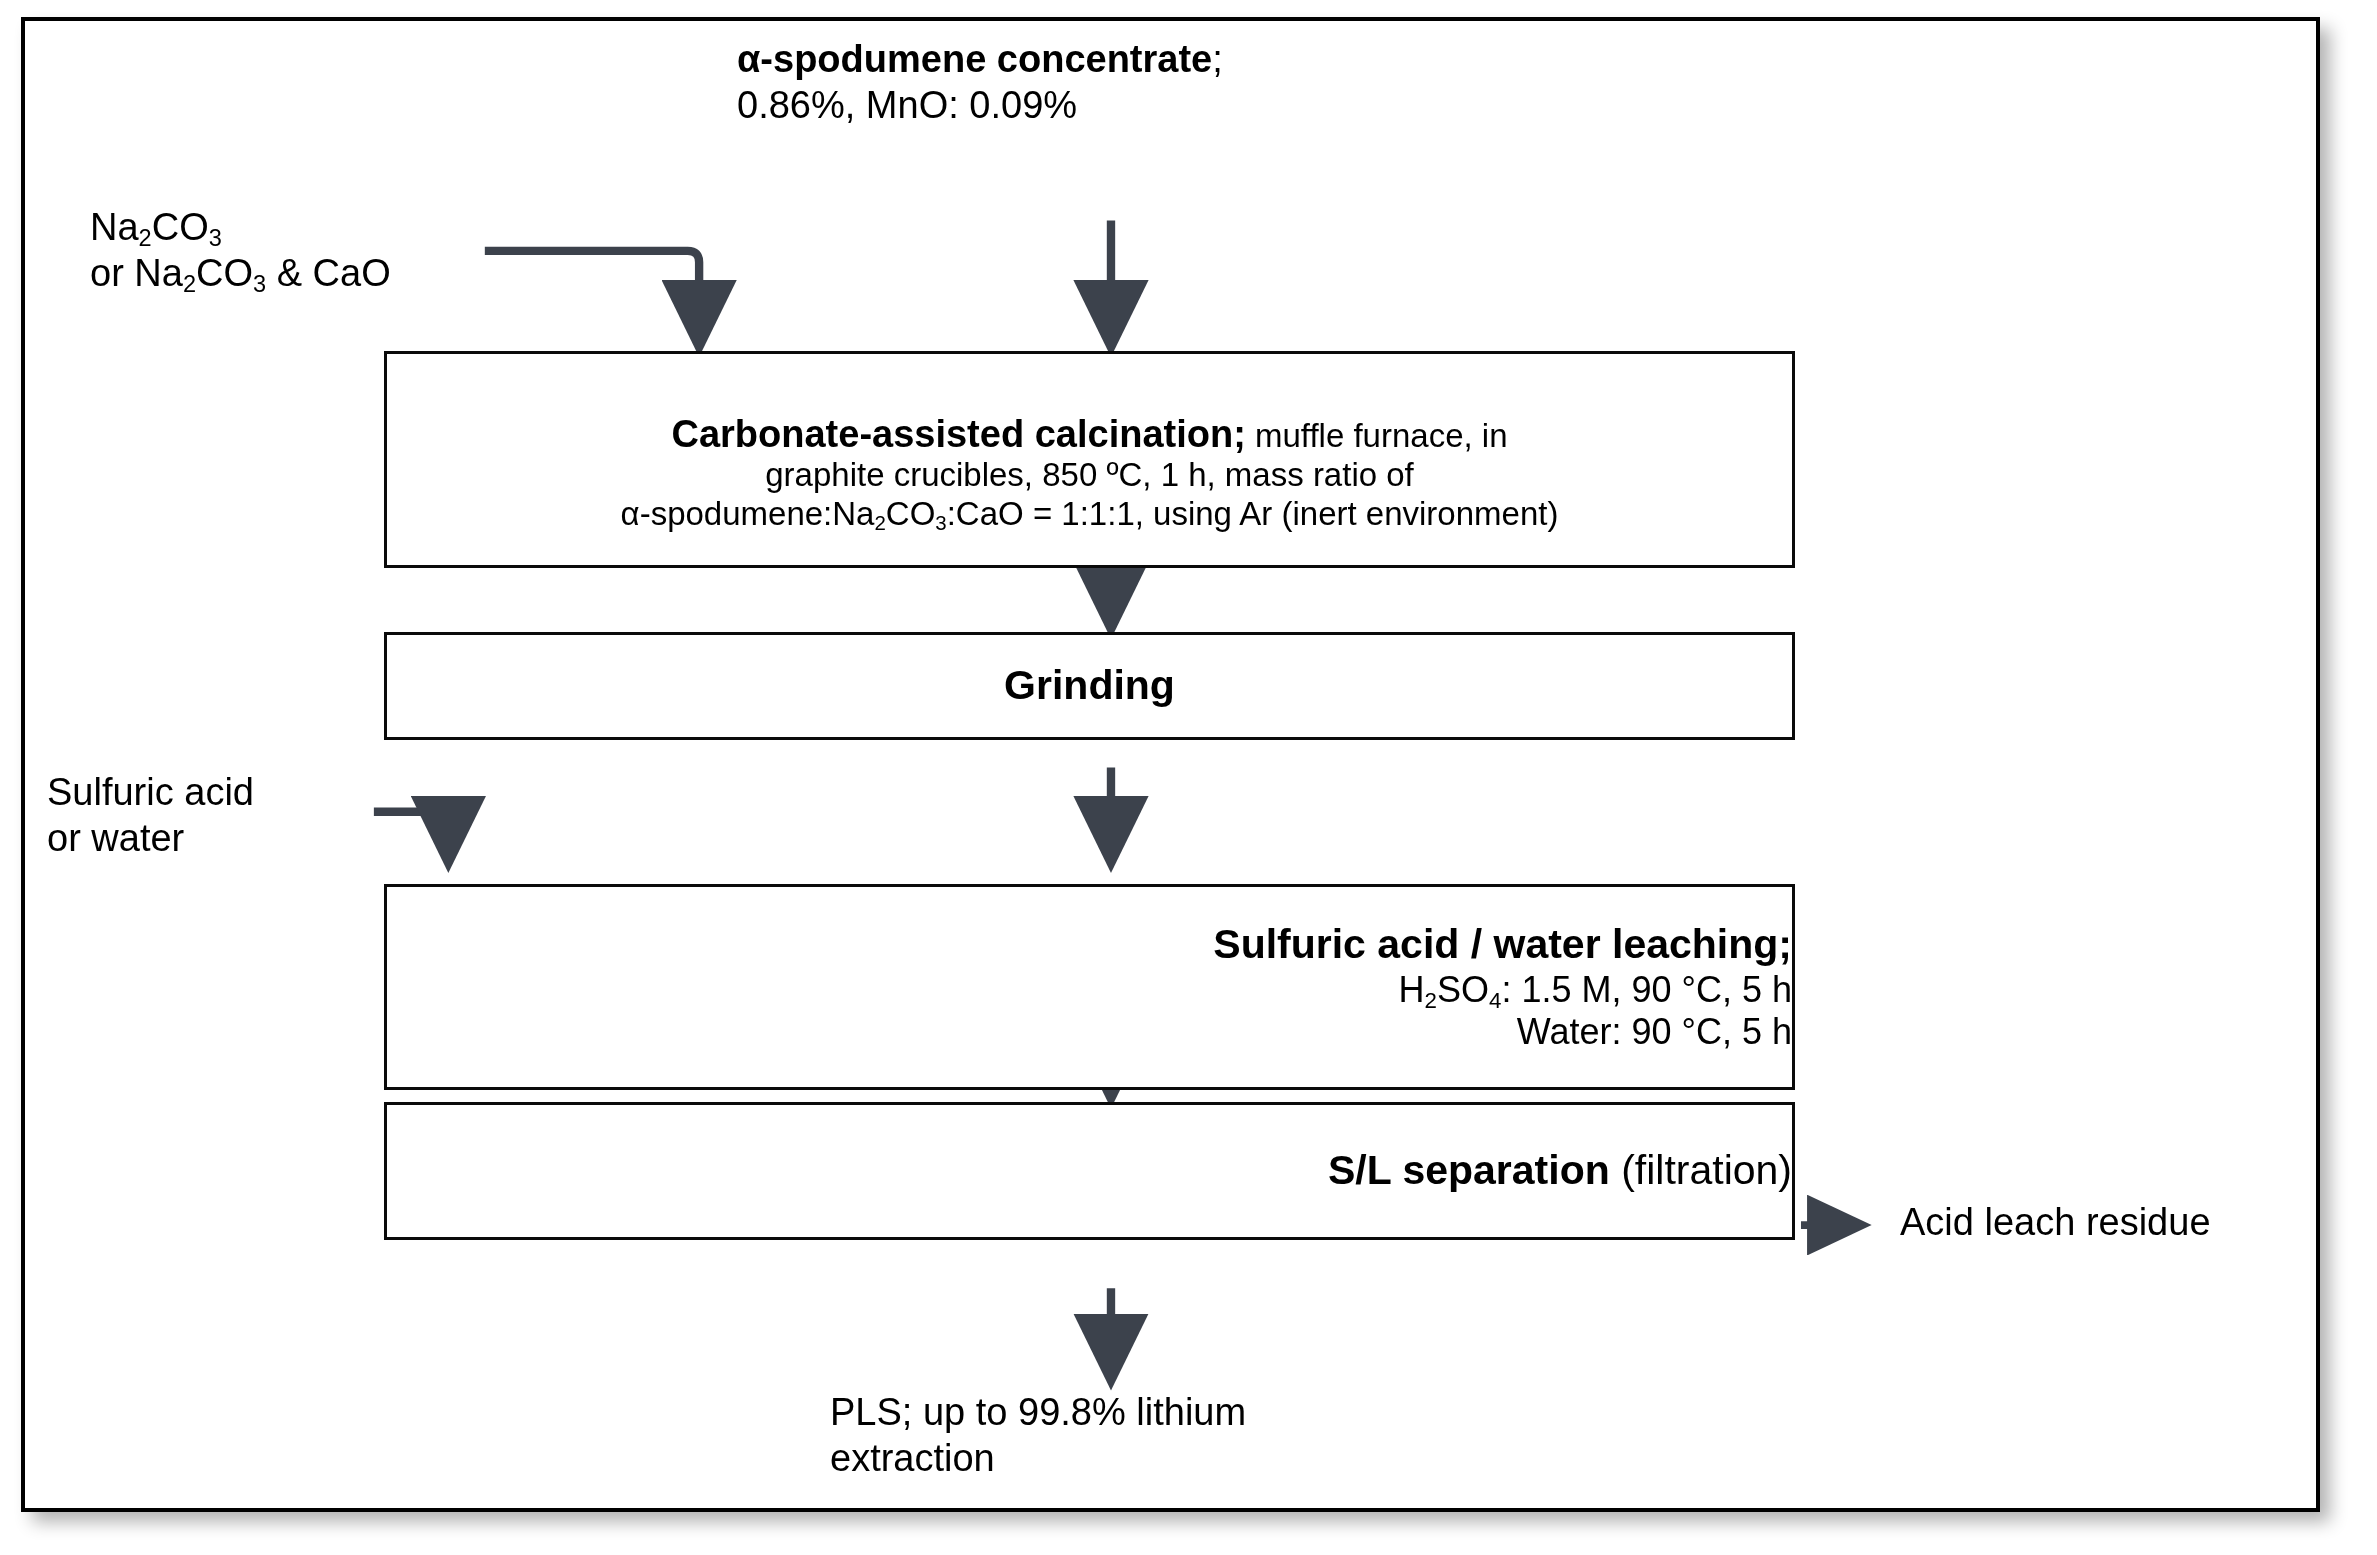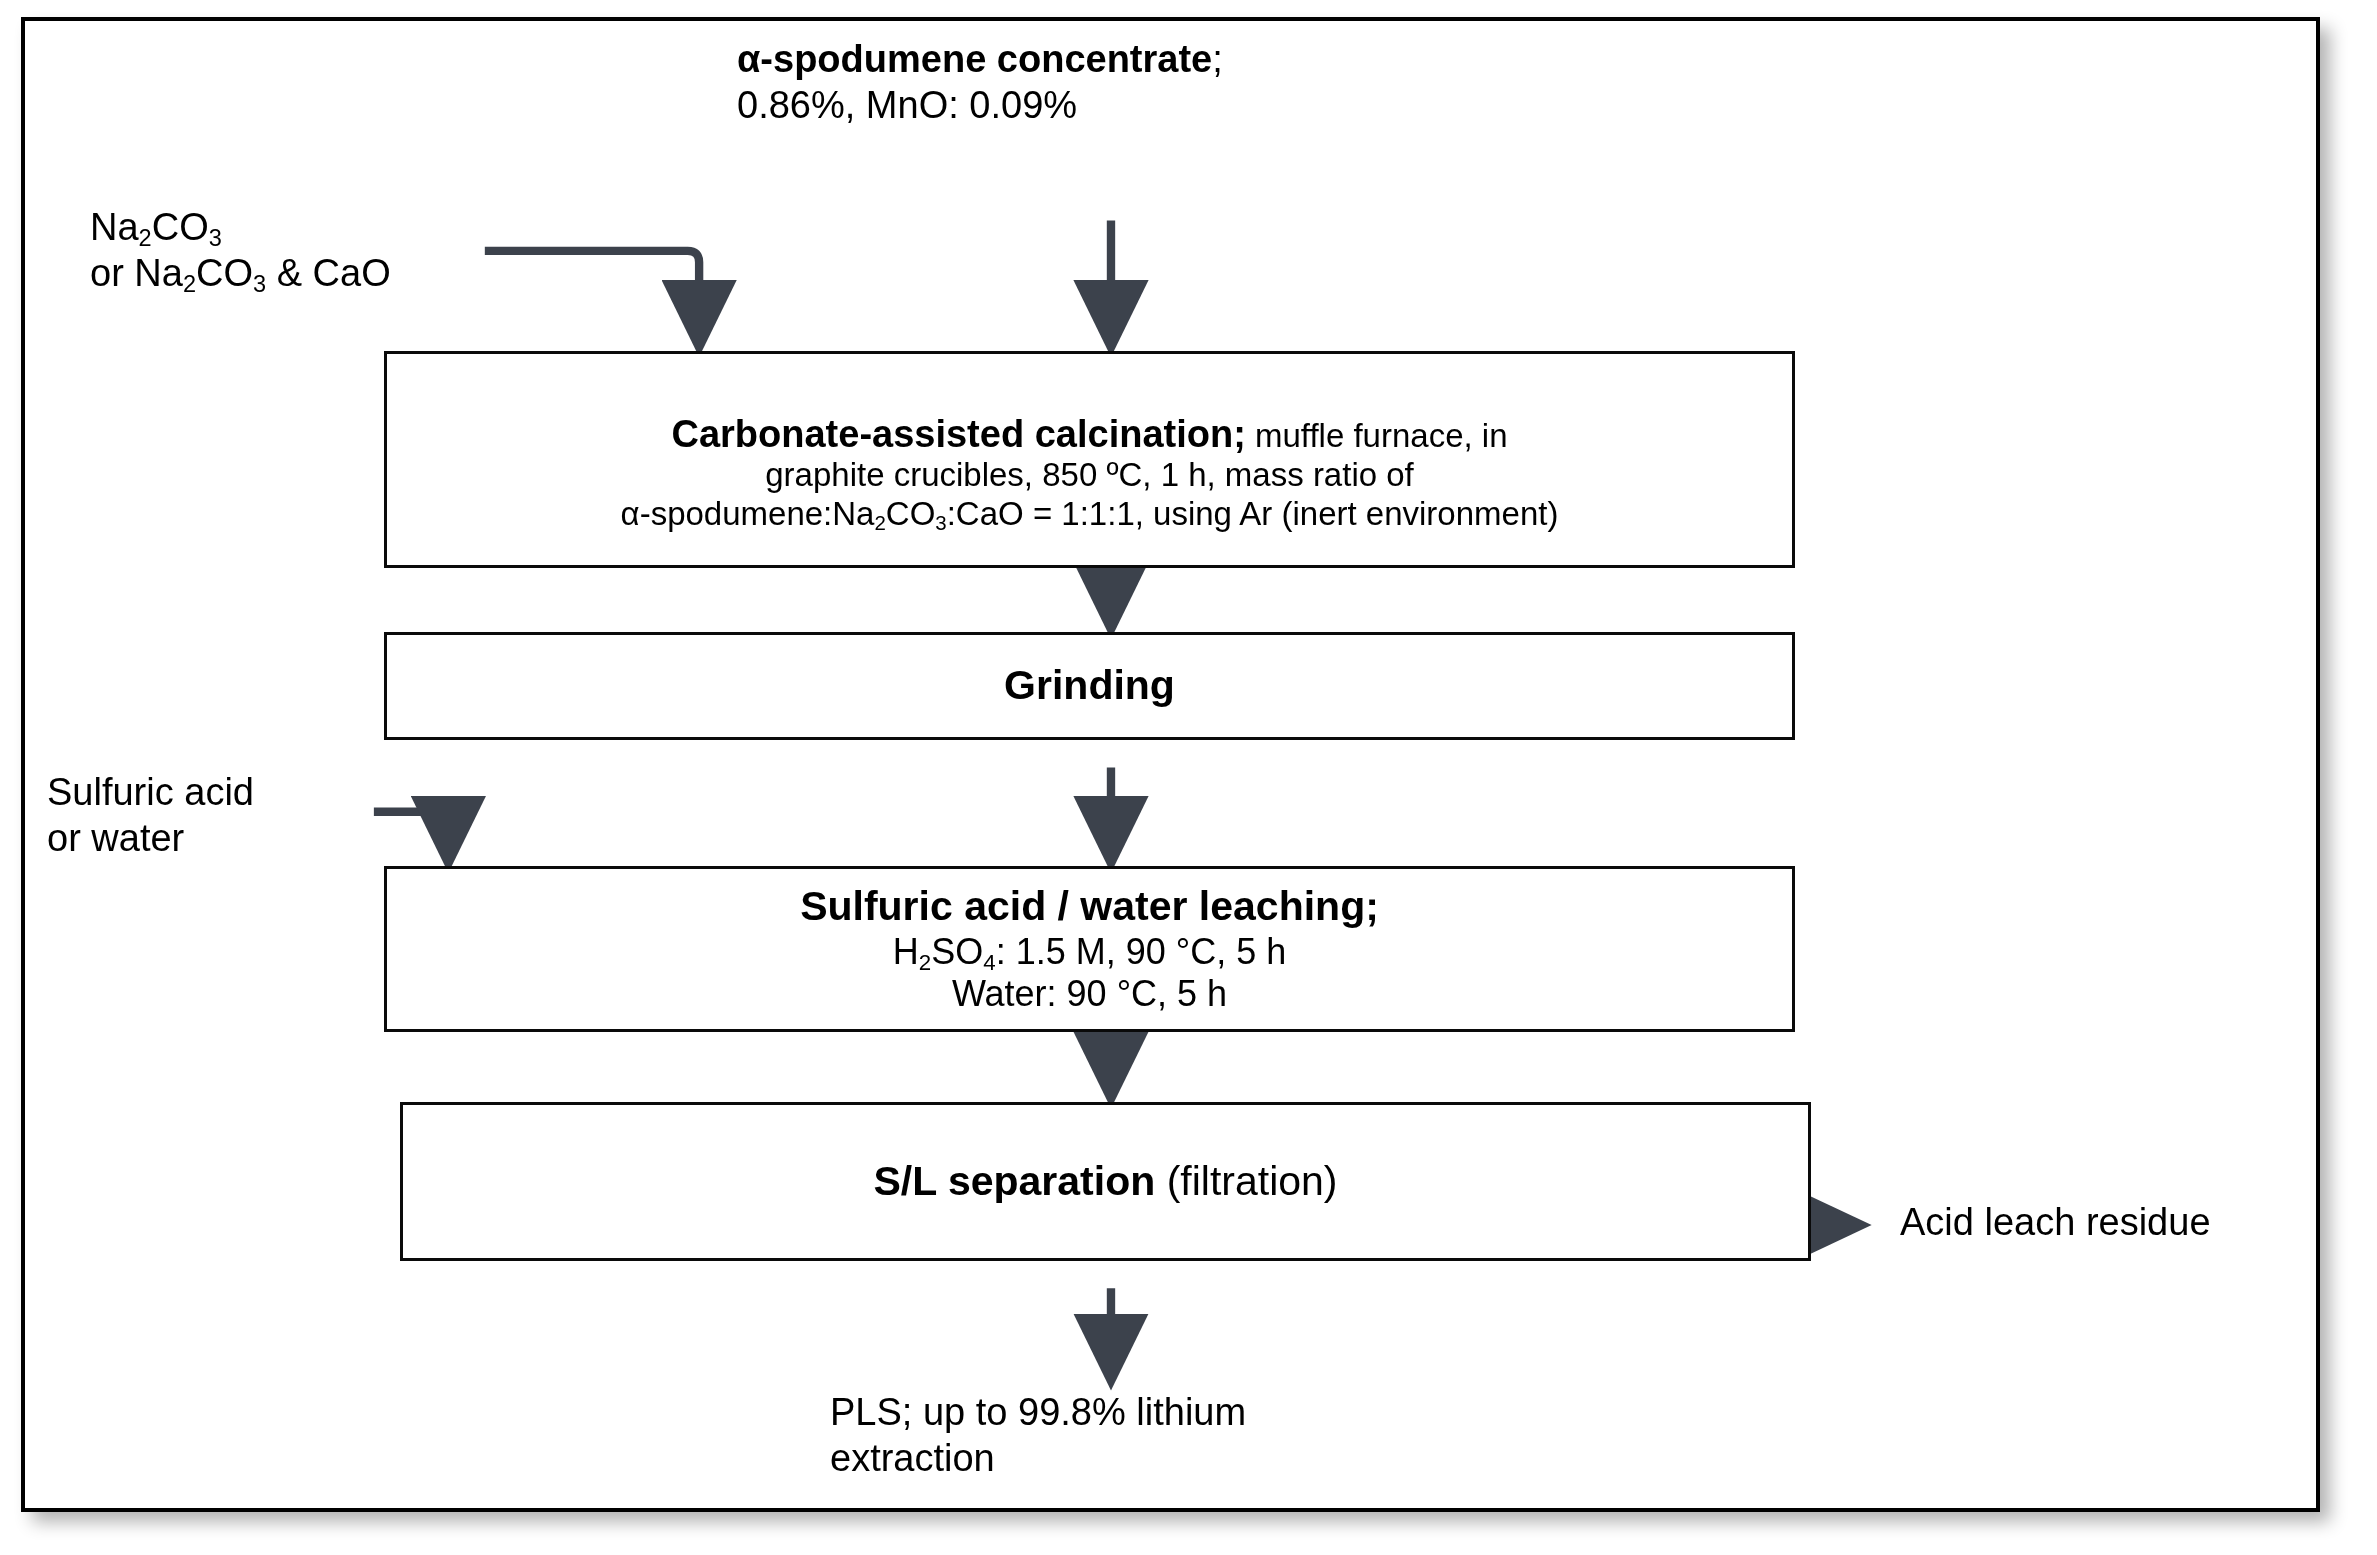--- a/index.html
+++ b/index.html
@@ -136,29 +136,29 @@
     <span class="ln t-44">graphite crucibles, 850 ºC, 1 h, mass ratio of</span>
     <span class="ln t-44">
       <span>α-spodumene:Na</span><sub>2</sub><span>CO</span><sub>3</sub><span>:CaO = 1:1:1, using Ar (inert environment)</span>
     </span>
   </div>
 
   <div class="proc-box" style="left:384px;top:632px;width:1411px;height:108px;">
     <span class="ln t-54 f-title">Grinding</span>
   </div>
 
-  <div class="proc-box" style="left:384px;top:866px;width:1411px;height:166px;">
+  <div class="proc-box" style="left:384px;top:884px;width:1411px;height:206px;align-items:flex-end;">
     <span class="ln t-54 f-title">Sulfuric acid / water leaching;</span>
     <span class="ln t-48">
       <span>H</span><sub>2</sub><span>SO</span><sub>4</sub><span>: 1.5 M, 90 °C, 5 h</span>
     </span>
     <span class="ln t-48">Water: 90 °C, 5 h</span>
   </div>
 
-  <div class="proc-box" style="left:400px;top:1102px;width:1411px;height:159px;">
+  <div class="proc-box" style="left:384px;top:1102px;width:1411px;height:138px;align-items:flex-end;">
     <span class="ln t-54">
       <b class="f-title">S/L separation</b><span> (filtration)</span>
     </span>
   </div>
 
   <div class="label" style="left:1900px;top:1199px;font-size:38px;">Acid leach residue</div>
 
   <div class="label" style="left:830px;top:1389px;font-size:38px;">
     <div class="ln">PLS; up to 99.8% lithium</div>
     <div class="ln">extraction</div>

